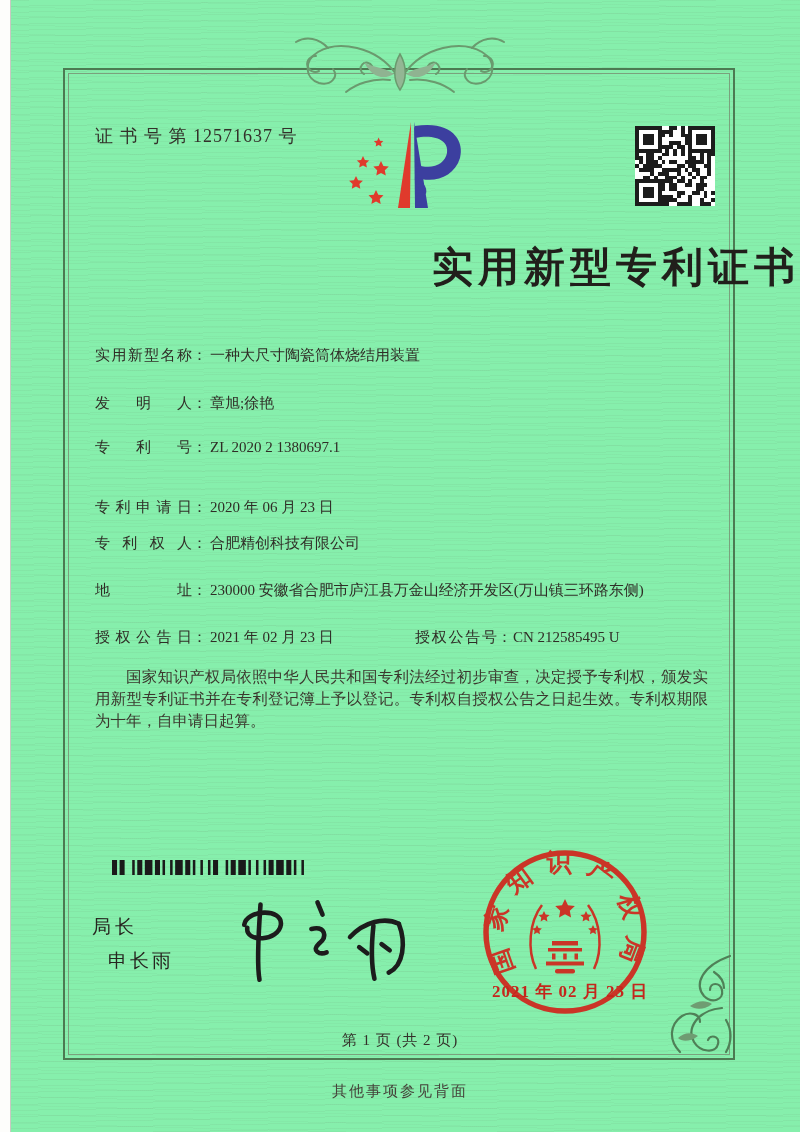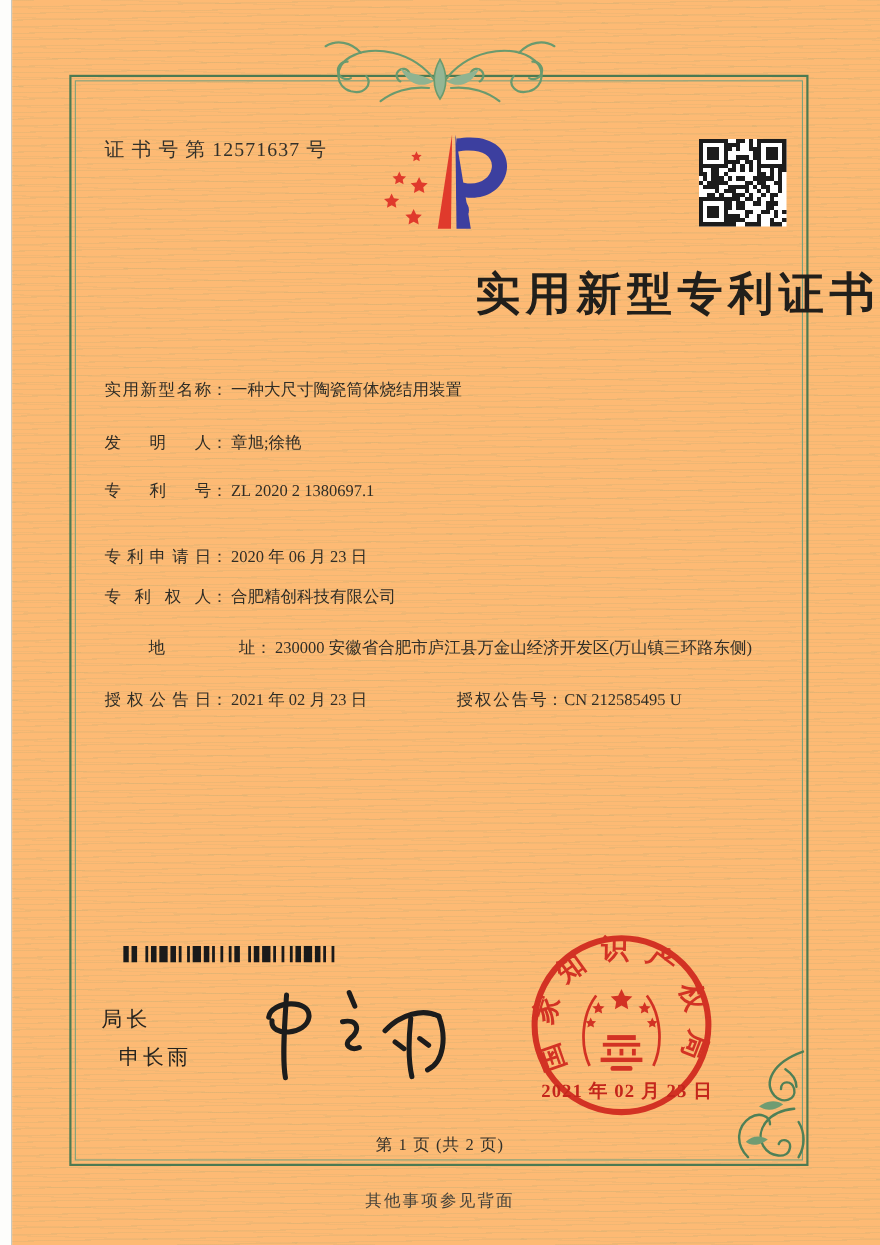--- a/index.html
+++ b/index.html
@@ -1,35 +1,35 @@
 <!DOCTYPE html>
 <html><head>
 <meta charset="utf-8">
 <style>
   html,body{margin:0;padding:0;background:#ffffff;}
-  .page{position:relative;width:800px;height:1132px;background:#fdba74;overflow:hidden;
+  .page{position:relative;width:800px;height:1132px;background:#86efac;overflow:hidden;
         font-family:"Liberation Serif","DejaVu Serif",serif;color:#2f2d26;}
   .waves{position:absolute;inset:0;pointer-events:none;
     background:
       repeating-linear-gradient(179deg, rgba(110,150,112,.10) 0 1px, rgba(0,0,0,0) 1px 6px),
       repeating-linear-gradient(181.5deg, rgba(110,150,112,.07) 0 1px, rgba(0,0,0,0) 1px 9px);}
   .scan-left{position:absolute;left:0;top:0;width:10px;height:100%;background:#fdfdfb;border-right:1px solid #c9c9c2;}
   .frame-outer{position:absolute;left:63px;top:68px;width:668px;height:988px;border:2px solid #4c7a52;}
   .frame-inner{position:absolute;inset:3px;border:1px solid #7aa17d;}
   .cert-no{position:absolute;left:95px;top:124px;font-size:18px;letter-spacing:1px;color:#33312a;}
   .logo{position:absolute;left:348px;top:116px;width:130px;height:102px;}
   .qr{position:absolute;left:635px;top:126px;width:80px;height:80px;}
   .title{position:absolute;left:0;right:0;top:240px;text-align:right;font-size:41px;font-weight:700;
          letter-spacing:5px;color:#211f1b;}
   .row{position:absolute;left:95px;font-size:15px;line-height:23px;color:#2f2d26;white-space:nowrap;}
   .row .lbl{display:inline-block;width:97px;text-align:justify;text-align-last:justify;vertical-align:top;}
   .row .colon{display:inline-block;width:18px;vertical-align:top;}
   .row .val{display:inline-block;vertical-align:top;white-space:normal;}
   .row-name{top:344px;} .row-inventor{top:392px;} .row-patno{top:436px;}
-  .row-filing{top:496px;} .row-patentee{top:532px;} .row-address{top:579px;margin-left:40px;}
+  .row-filing{top:496px;} .row-patentee{top:532px;} .row-address{top:579px;}
   .row-address .val{width:436px;}
   .row-grant{top:626px;}
   .grant2{position:absolute;left:320px;top:0;white-space:nowrap;}
   .grant2 .lbl{width:82px;} .grant2 .colon{width:16px;}
   .paras{position:absolute;left:95px;top:666px;width:613px;font-size:15.5px;line-height:22px;
          color:#3b382e;text-align:justify;}
   .paras p{margin:0;text-indent:2em;}
   .barcode{position:absolute;left:112px;top:860px;width:197px;height:15px;}
   .director-title{position:absolute;left:92px;top:914px;font-size:19px;letter-spacing:4px;color:#26241f;}
   .director-name{position:absolute;left:108px;top:948px;font-size:19px;letter-spacing:3px;color:#26241f;}
@@ -284,20 +284,21 @@
     <span class="lbl">地址</span><span class="colon">：</span><span class="val">230000 安徽省合肥市庐江县万金山经济开发区(万山镇三环路东侧)</span>
   </div>
   <div class="row row-grant">
     <span class="lbl">授权公告日</span><span class="colon">：</span><span class="val">2021 年 02 月 23 日</span>
     <span class="grant2">
       <span class="lbl">授权公告号</span><span class="colon">：</span><span class="val">CN 212585495 U</span>
     </span>
   </div>
 
   <div class="paras">
+    <p>国家知识产权局依照中华人民共和国专利法经过初步审查，决定授予专利权，颁发实用新型专利证书并在专利登记簿上予以登记。专利权自授权公告之日起生效。专利权期限为十年，自申请日起算。</p>
   </div>
 
   <svg class="barcode" id="barcode-svg" preserveAspectRatio="none" viewBox="0 0 78 15">
       <rect x="0" y="0" width="2" height="15" fill="#1a1a1a"></rect>
       <rect x="3" y="0" width="2" height="15" fill="#1a1a1a"></rect>
       <rect x="8" y="0" width="1" height="15" fill="#1a1a1a"></rect>
       <rect x="10" y="0" width="2" height="15" fill="#1a1a1a"></rect>
       <rect x="13" y="0" width="3" height="15" fill="#1a1a1a"></rect>
       <rect x="17" y="0" width="2" height="15" fill="#1a1a1a"></rect>
       <rect x="20" y="0" width="1" height="15" fill="#1a1a1a"></rect>

